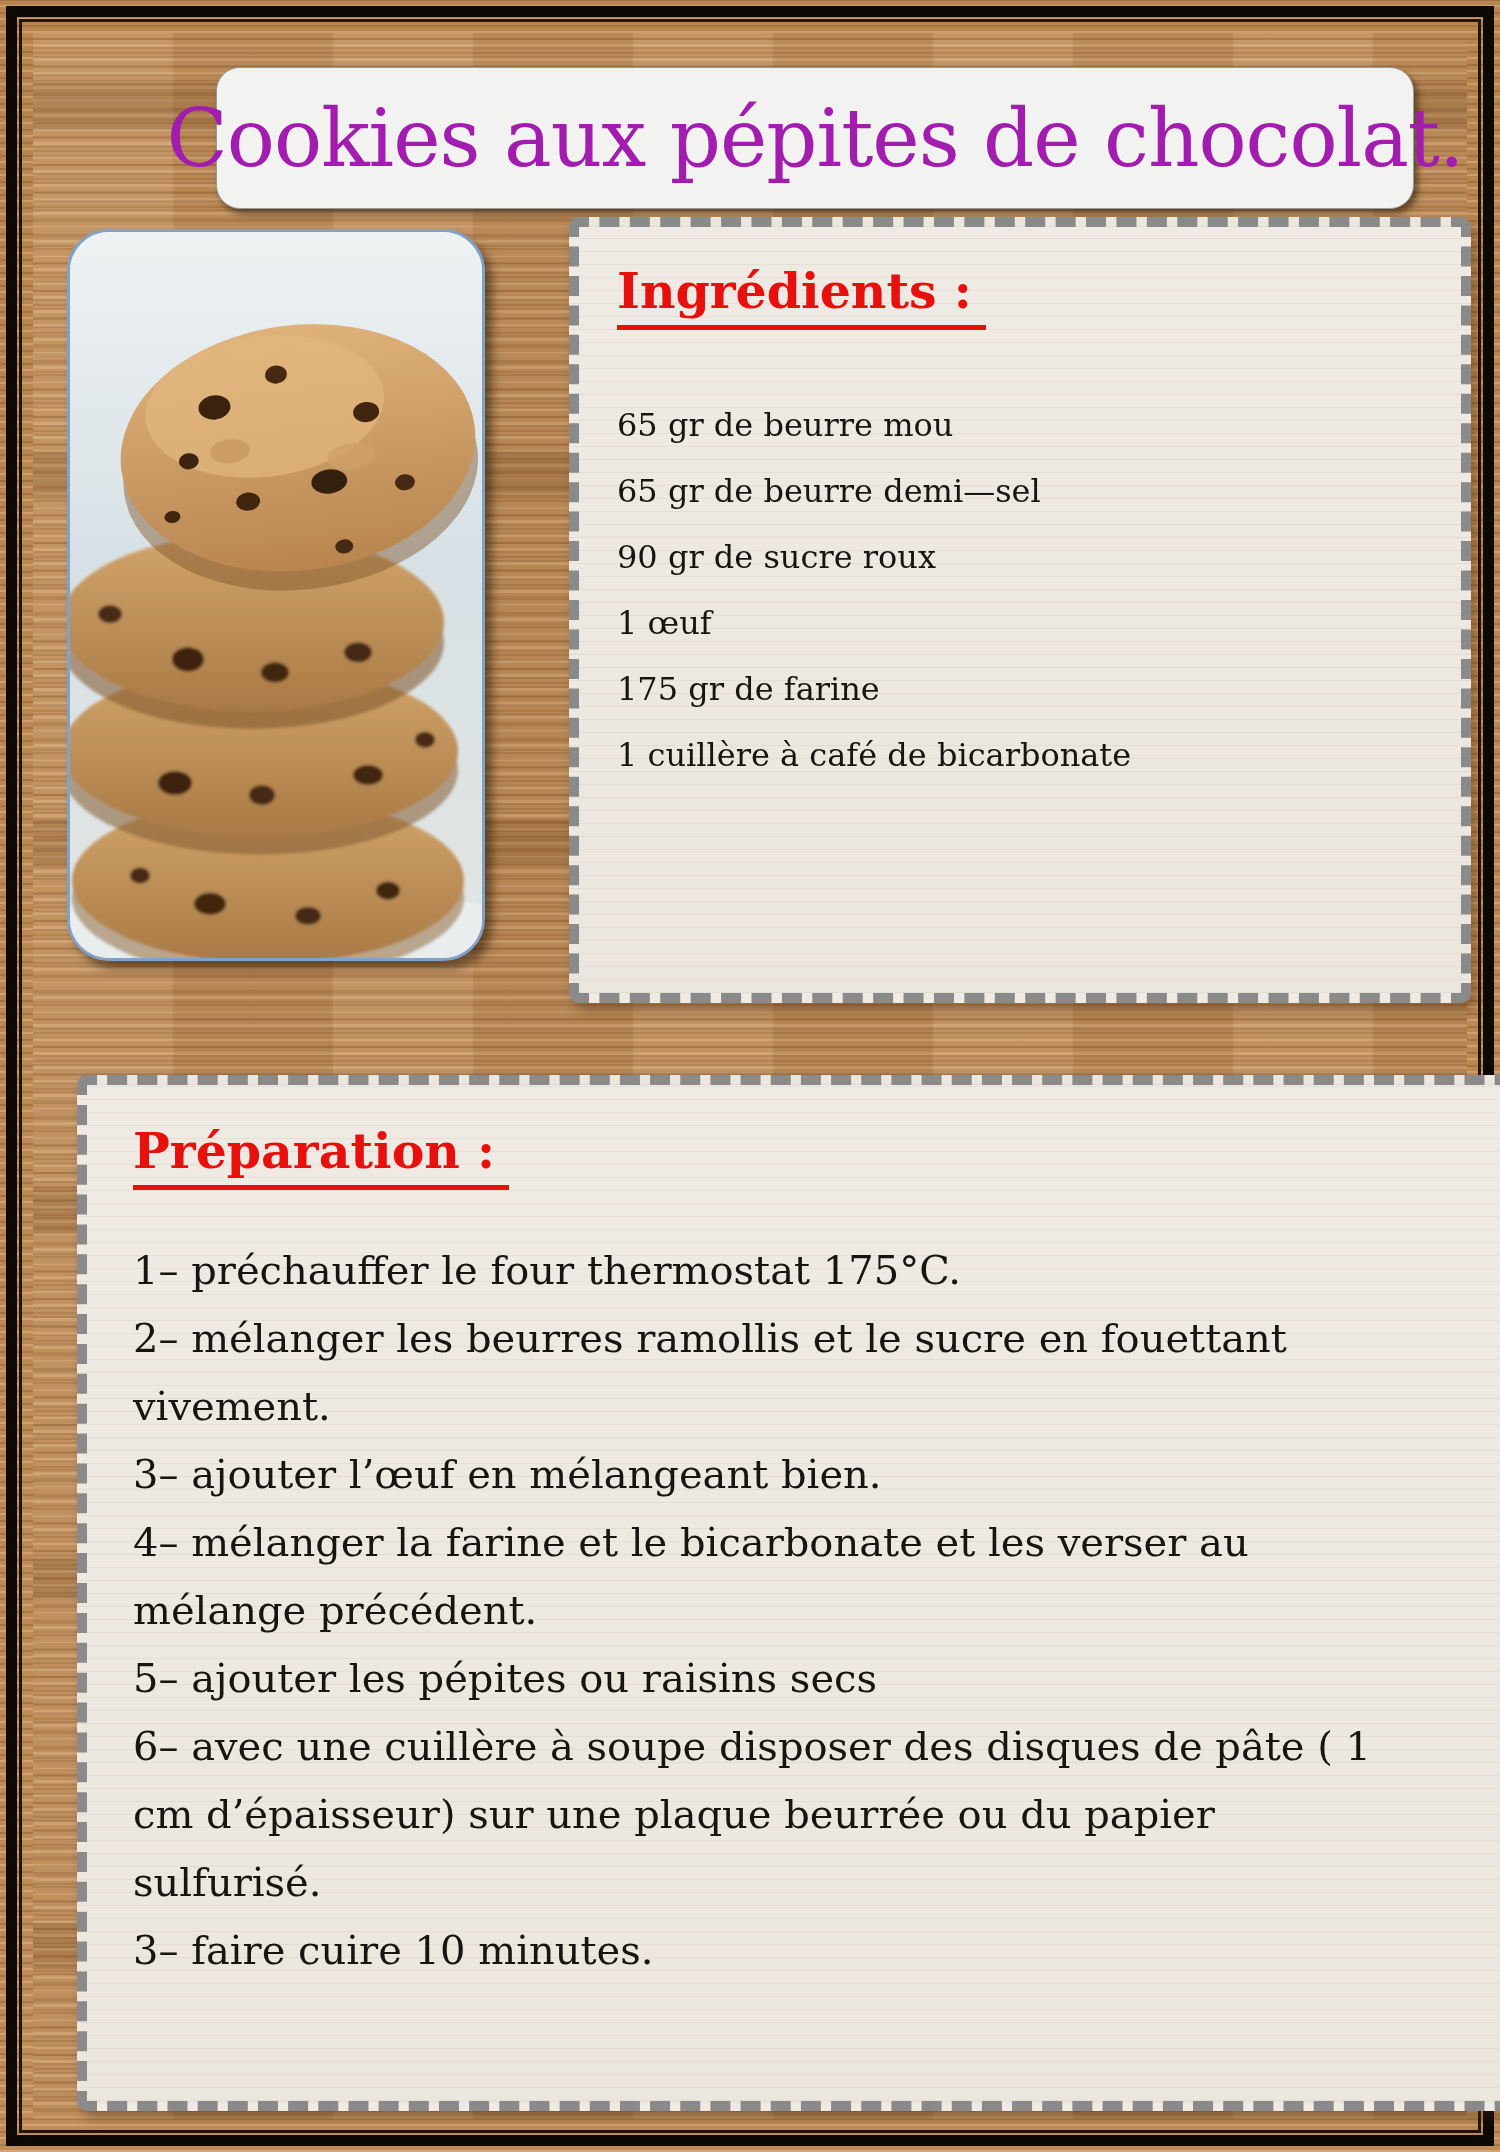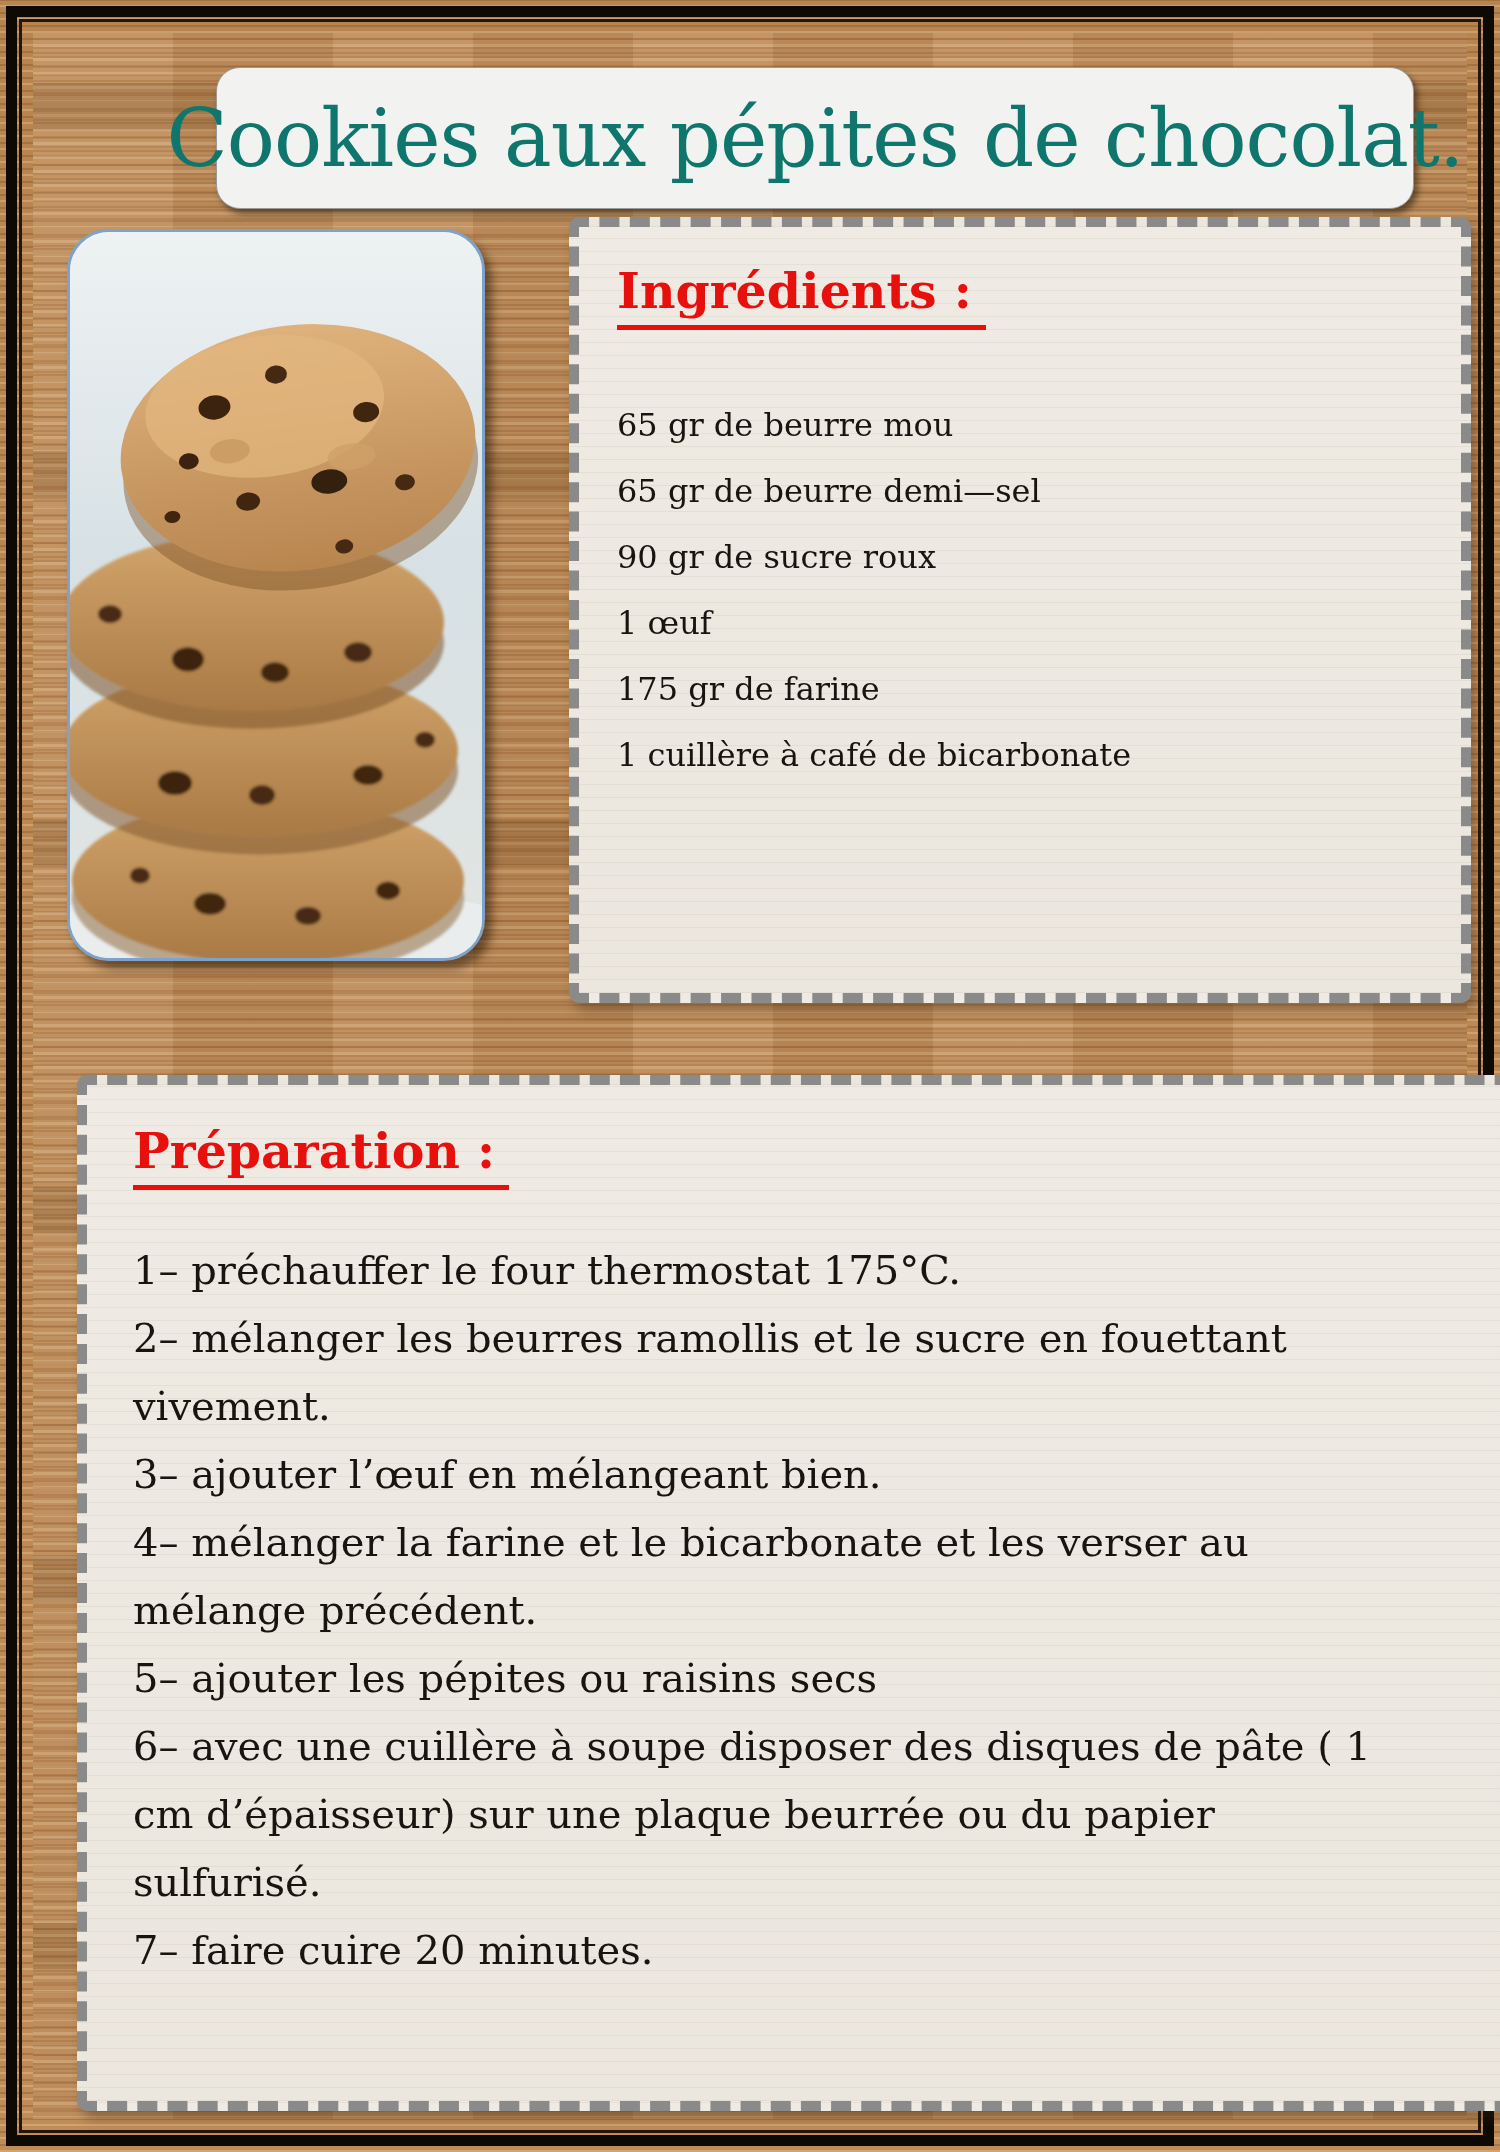--- a/index.html
+++ b/index.html
@@ -40,21 +40,21 @@
 
   .title-box{
     position:absolute;left:199px;top:50px;width:1196px;height:140px;
     background:#f2f2f0;
     border:1px solid #9a9a9a;
     border-radius:24px;
     box-shadow:4px 5px 6px rgba(35,22,8,0.55);
     display:flex;align-items:center;justify-content:center;
   }
   .title-box h1{
-    margin:0;font-size:80px;font-weight:400;color:#0f766e;
+    margin:0;font-size:80px;font-weight:400;color:#a21caf;
     letter-spacing:-1px;white-space:nowrap;
   }
 
   .photo{
     position:absolute;left:50px;top:212px;width:412px;height:726px;
     border:3px solid #7fa3c8;
     border-radius:42px;
     overflow:hidden;
     box-shadow:7px 8px 10px rgba(40,22,6,0.55);
     background:#dce6ea;
@@ -186,17 +186,17 @@
 
     <div class="paper prep-box">
       <h2 class="section-heading">Préparation :</h2>
       <div class="steps">
         <p>1– préchauffer le four thermostat 175°C.</p>
         <p>2– mélanger les beurres ramollis et le sucre en fouettant vivement.</p>
         <p>3– ajouter l’œuf en mélangeant bien.</p>
         <p>4– mélanger la farine et le bicarbonate et les verser au mélange précédent.</p>
         <p>5– ajouter les pépites ou raisins secs</p>
         <p>6– avec une cuillère à soupe disposer des disques de pâte ( 1 cm d’épaisseur) sur une plaque beurrée ou du papier sulfurisé.</p>
-        <p>7– faire cuire 20 minutes.</p>
+        <p>3– faire cuire 10 minutes.</p>
       </div>
     </div>
   </div>
 </div>
 
 </body></html>

